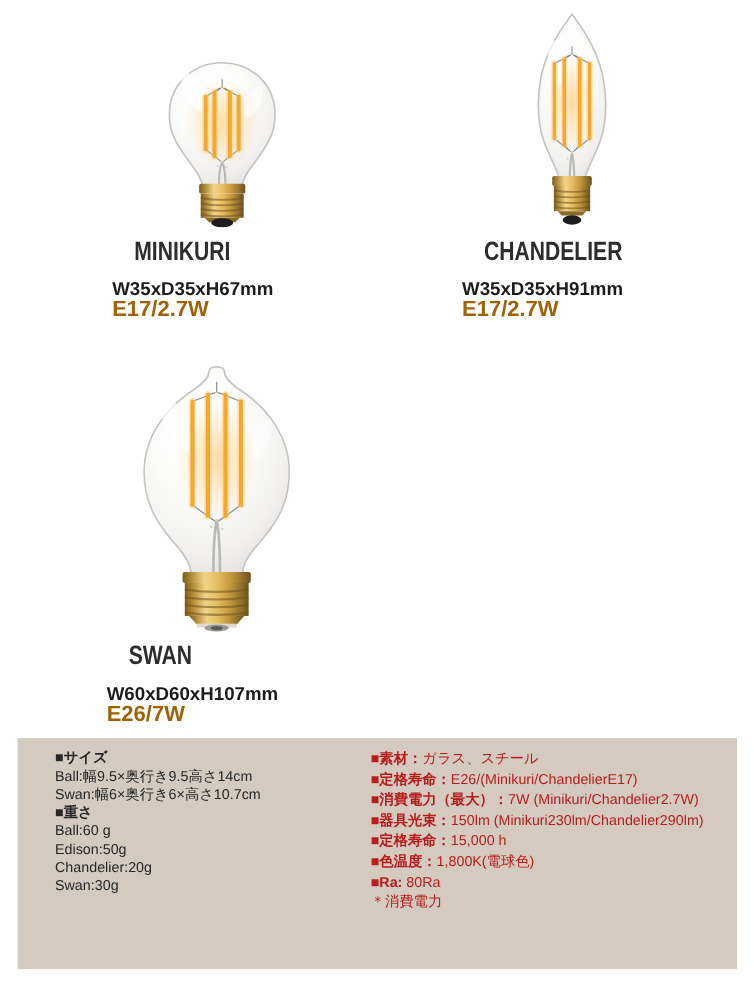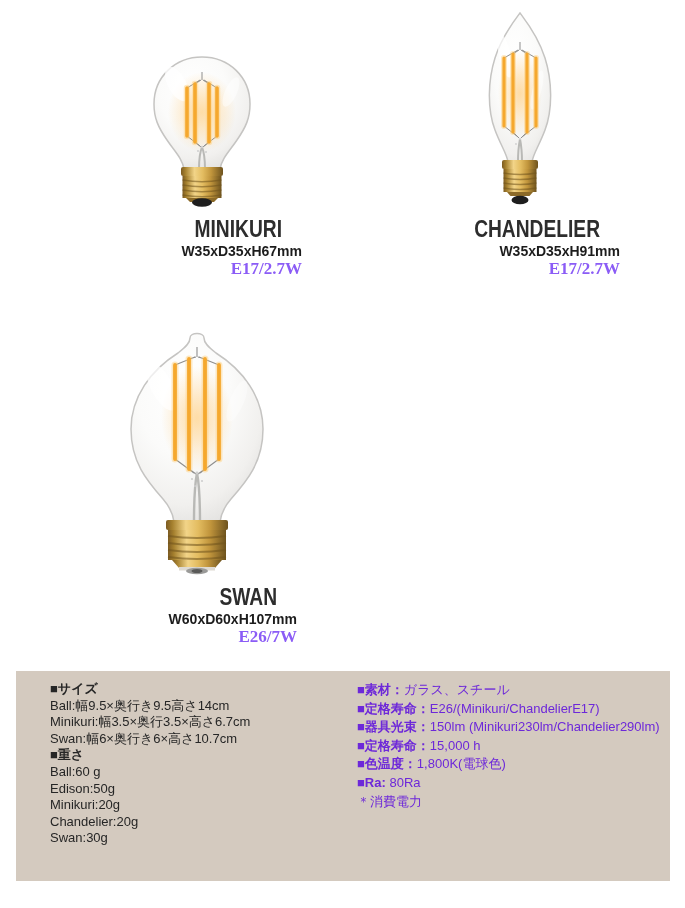--- a/index.html
+++ b/index.html
@@ -1,38 +1,38 @@
 <!DOCTYPE html>
 <html><head>
 <meta charset="utf-8">
 <style>
   html,body{margin:0;padding:0;background:#fff;}
   .page{
     position:relative;width:685px;height:908px;background:#ffffff;overflow:hidden;
     font-family:"Liberation Sans","DejaVu Sans",sans-serif;
   }
-  .product{position:absolute;width:200px;text-align:right;}
+  .product{position:absolute;width:200px;text-align:left;}
   .product svg{display:block;margin:0 auto;}
   .p-title{
     margin-top:9px;font-size:24px;line-height:26px;font-weight:800;color:#2d2d2d;
     transform:scaleX(0.8);transform-origin:50% 50%;letter-spacing:0px;white-space:nowrap;
   }
-  .p-dims{margin-top:0;font-size:14px;line-height:18px;font-weight:700;color:#1c1c1c;}
-  .p-sock{font-size:17px;line-height:18px;font-weight:700;color:#8b5cf6;font-family:Liberation Serif, serif;}
+  .p-dims{margin-top:12px;font-size:17px;line-height:18px;font-weight:700;color:#1c1c1c;}
+  .p-sock{font-size:20px;line-height:18px;font-weight:700;color:#a16207;}
 
   .panel{
     position:absolute;left:16px;top:671px;width:654px;height:210px;background:#d4cabf;
   }
   .col-left{
     position:absolute;left:34px;top:10px;width:280px;
     font-size:13px;line-height:16.6px;color:#262626;
   }
   .col-right{
     position:absolute;left:321px;top:10px;width:320px;
-    font-size:13px;line-height:18.6px;color:#6d28d9;margin-left:20px;
+    font-size:13px;line-height:18.6px;color:#b91c1c;
   }
   .hdr{font-weight:700;}
   .spec-line b{font-weight:700;}
   .spec-val{white-space:pre-wrap;}
   .note{margin-top:0px;}
 </style>
 </head>
 <body>
 
 <div class="page">
@@ -213,32 +213,31 @@
     </svg>
     <div class="p-title">SWAN</div>
     <div class="p-dims">W60xD60xH107mm</div>
     <div class="p-sock">E26/7W</div>
   </div>
 
   <div class="panel">
     <div class="col-left">
       <div class="hdr">■サイズ</div>
       <div>Ball:幅9.5×奥行き9.5高さ14cm</div>
-      <div>Minikuri:幅3.5×奥行3.5×高さ6.7cm</div>
       <div>Swan:幅6×奥行き6×高さ10.7cm</div>
       <div class="hdr">■重さ</div>
       <div>Ball:60 g</div>
       <div>Edison:50g</div>
-      <div>Minikuri:20g</div>
       <div>Chandelier:20g</div>
       <div>Swan:30g</div>
     </div>
     <div class="col-right">
       <div class="spec-line"><b>■素材：</b><span class="spec-val">ガラス、スチール</span></div>
       <div class="spec-line"><b>■定格寿命：</b><span class="spec-val">E26/(Minikuri/ChandelierE17)</span></div>
+      <div class="spec-line"><b>■消費電力（最大）：</b><span class="spec-val">7W (Minikuri/Chandelier2.7W)</span></div>
       <div class="spec-line"><b>■器具光束：</b><span class="spec-val">150lm (Minikuri230lm/Chandelier290lm)</span></div>
       <div class="spec-line"><b>■定格寿命：</b><span class="spec-val">15,000 h</span></div>
       <div class="spec-line"><b>■色温度：</b><span class="spec-val">1,800K(電球色)</span></div>
       <div class="spec-line"><b>■Ra:</b><span class="spec-val"> 80Ra</span></div>
       <div class="note">＊消費電力</div>
     </div>
   </div>
 
 </div>
 

